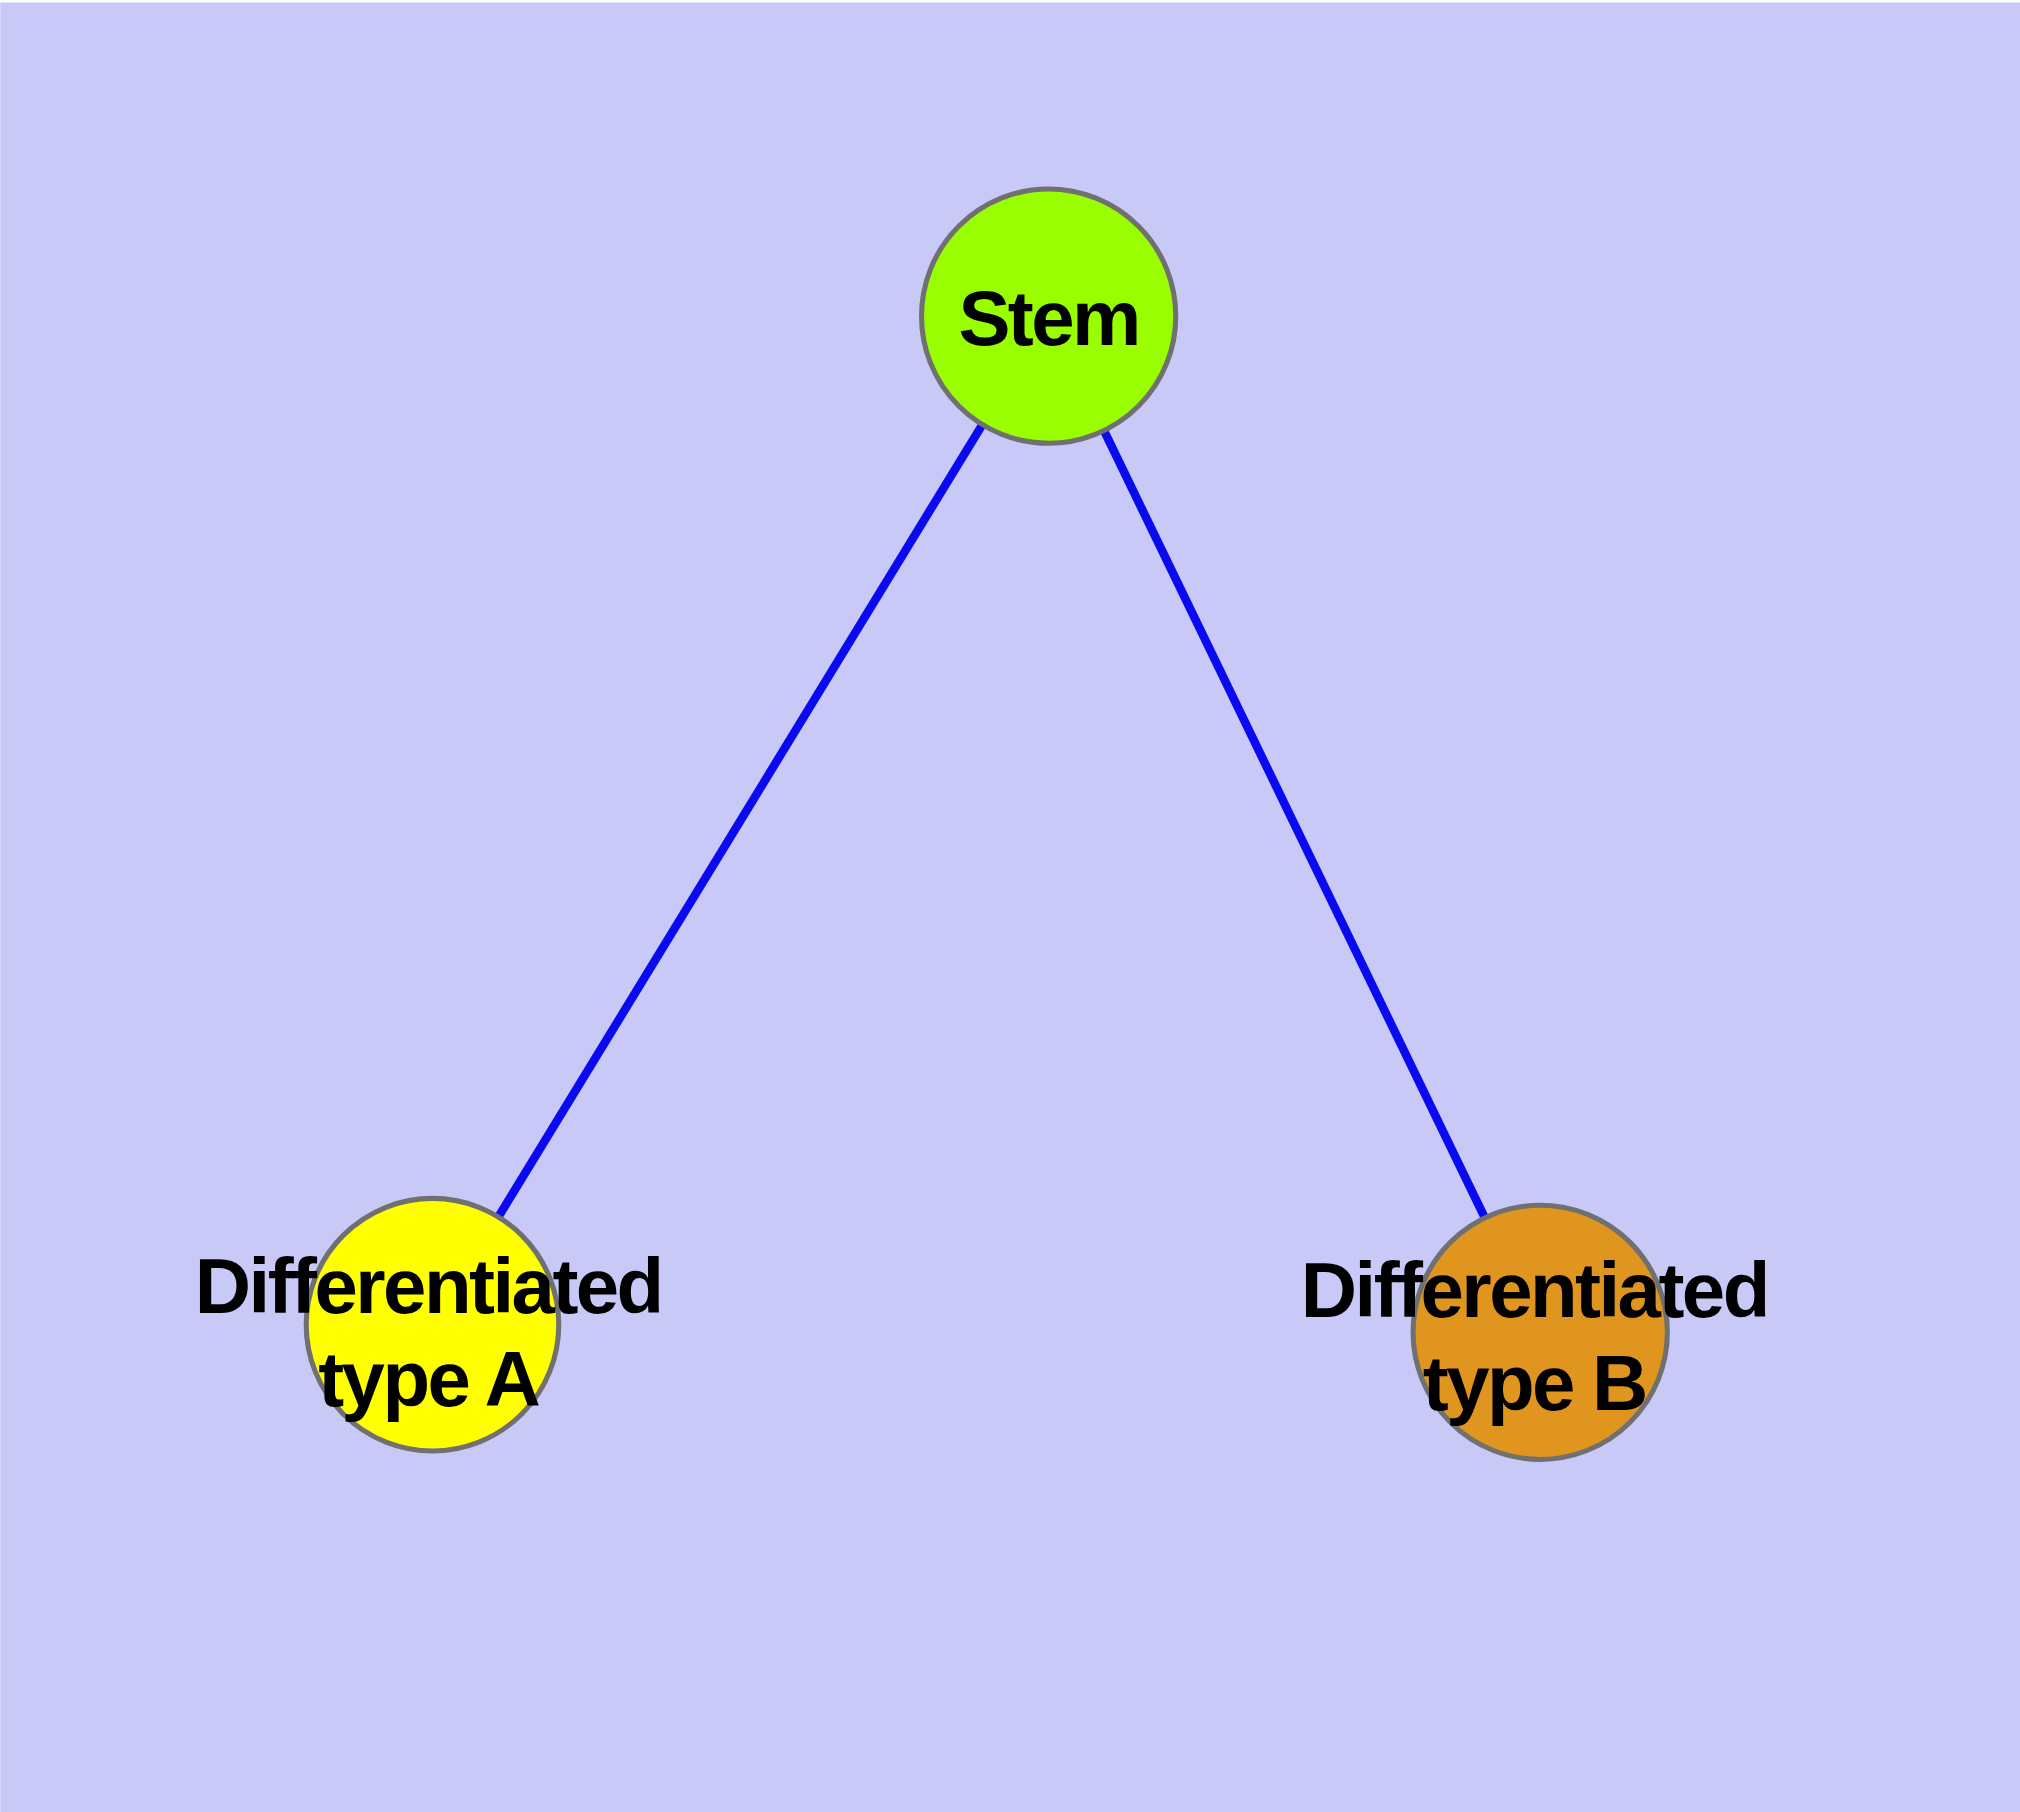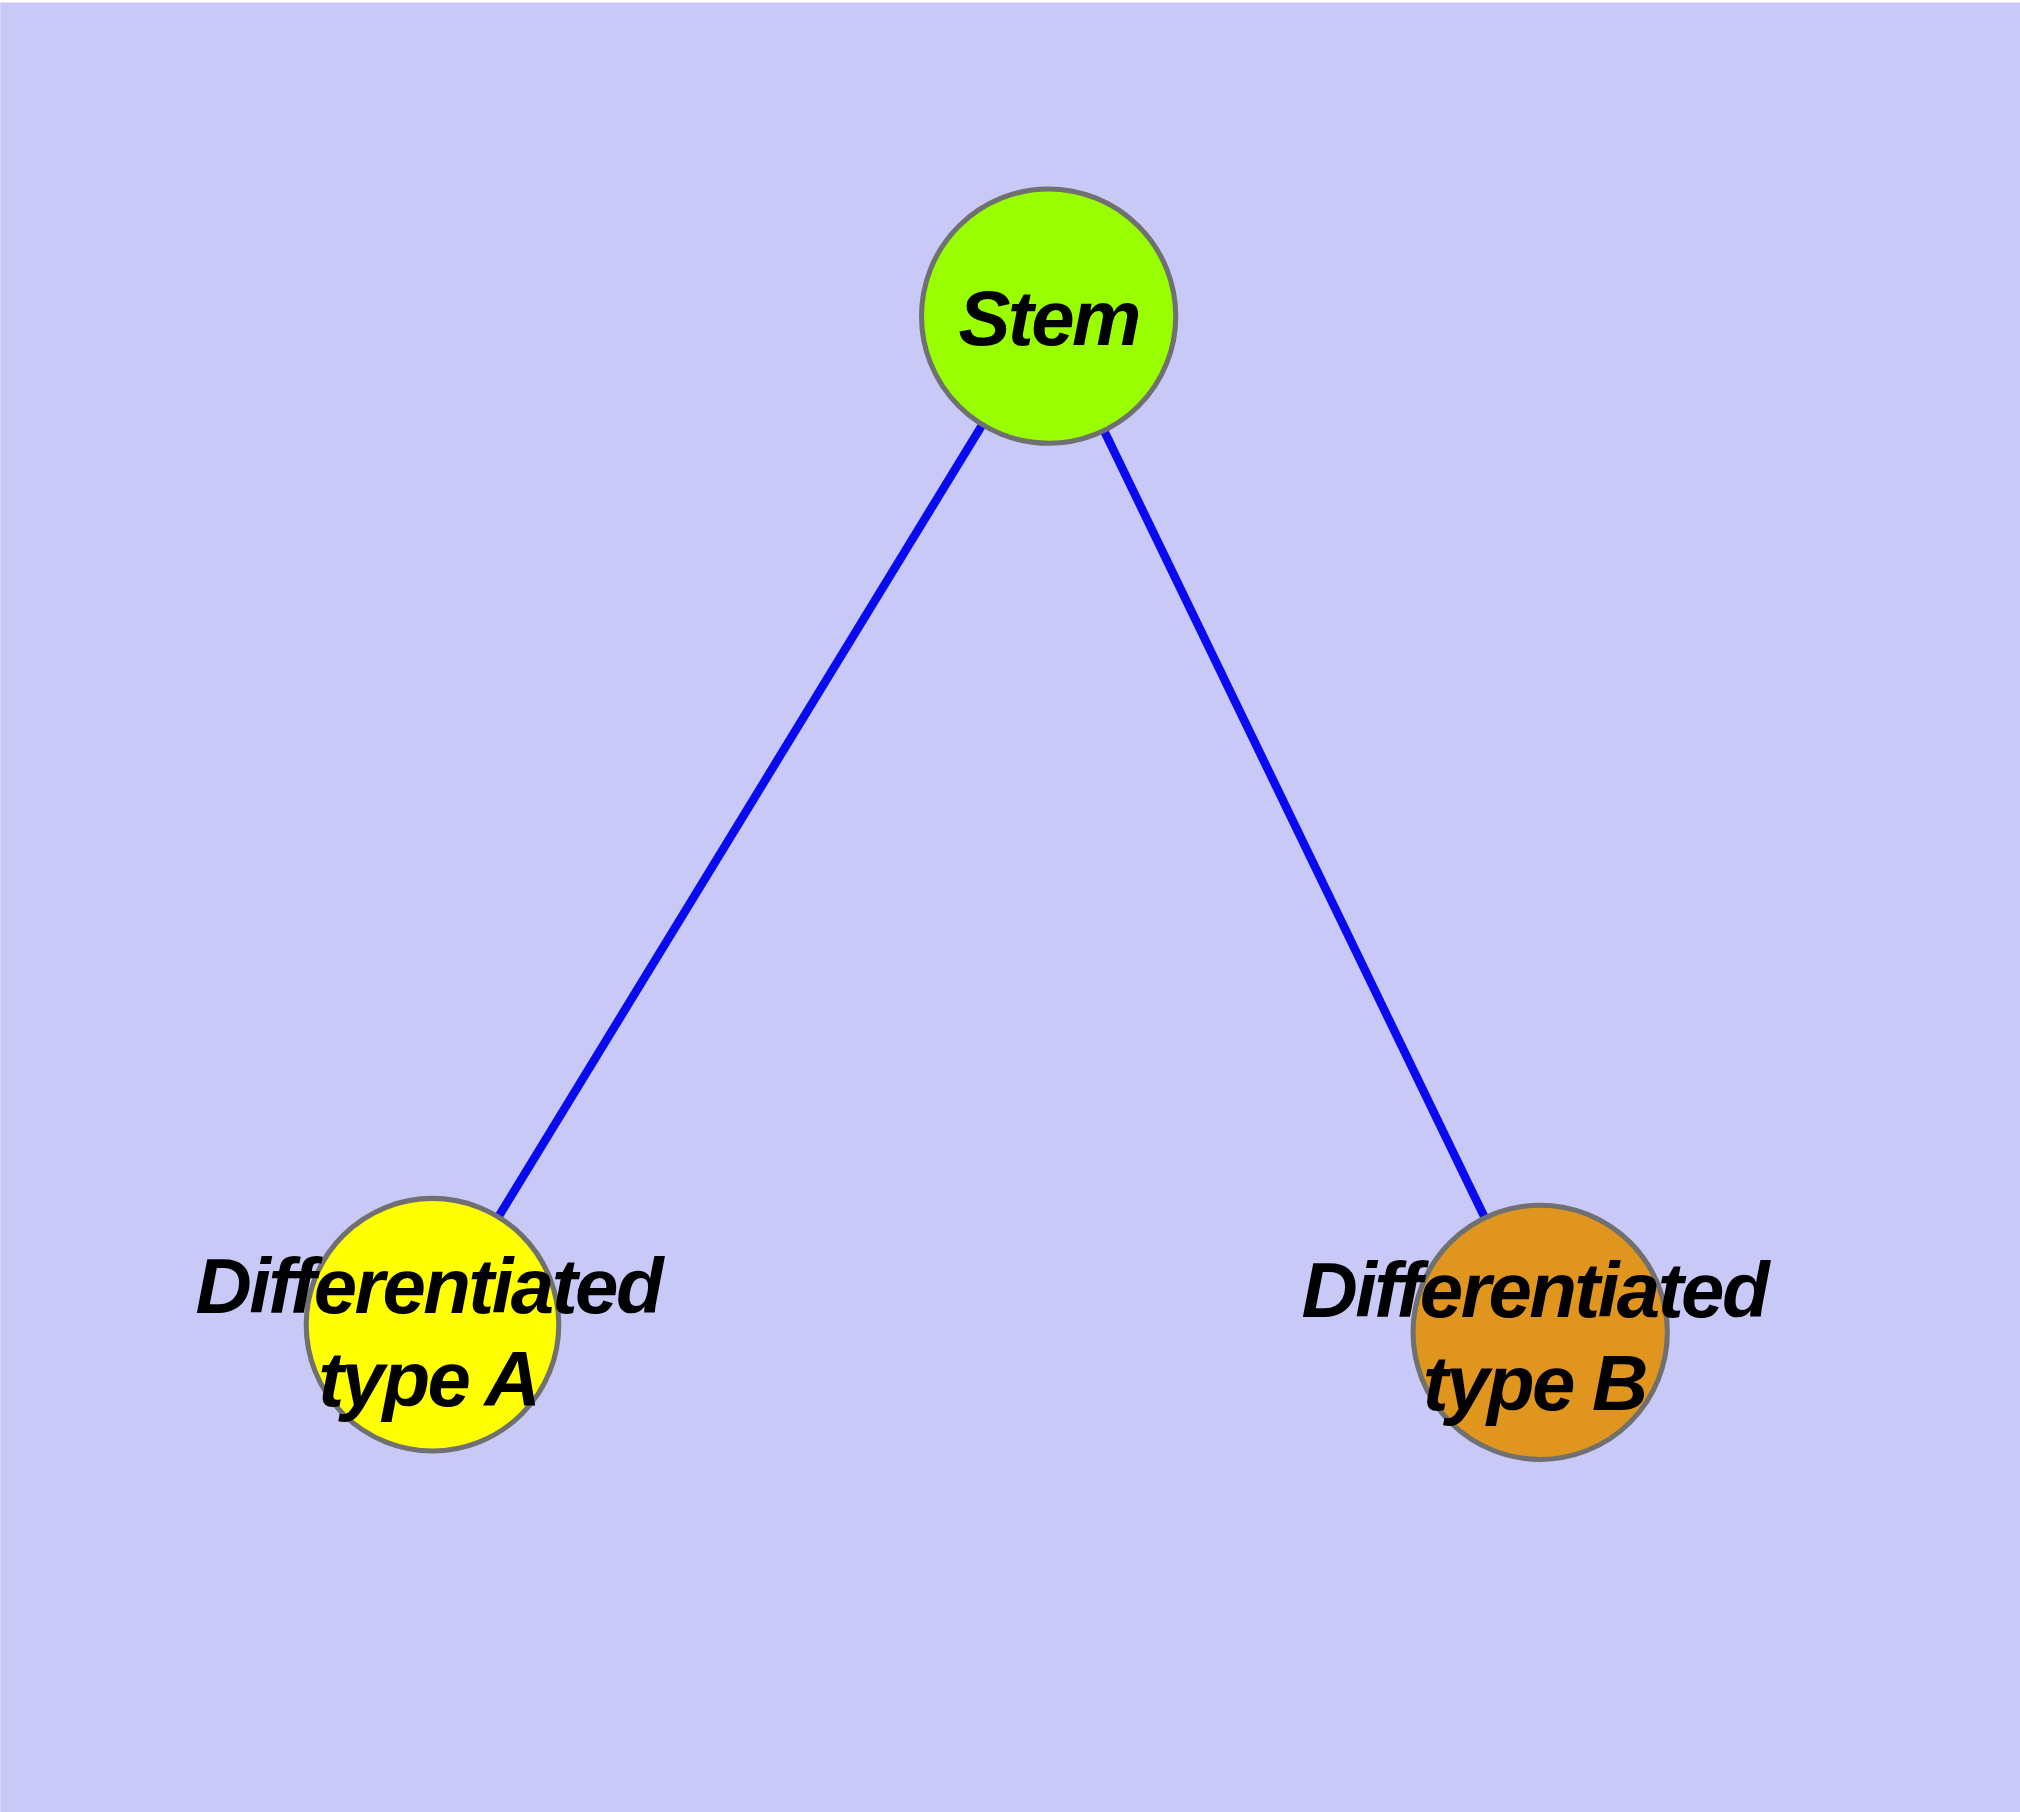--- a/index.html
+++ b/index.html
@@ -8,21 +8,20 @@
     width: 2021px;
     height: 1812px;
     background: #ffffff;
     overflow: hidden;
   }
   .stage {
     position: relative;
     width: 1624px;
     height: 1812px;
     font-family: "Liberation Sans", sans-serif;
-    font-style: italic;
   }
   svg.graph {
     position: absolute;
     top: 0;
     left: 0;
     display: block;
   }
   .node-circle {
     stroke-width: 6px;
   }

